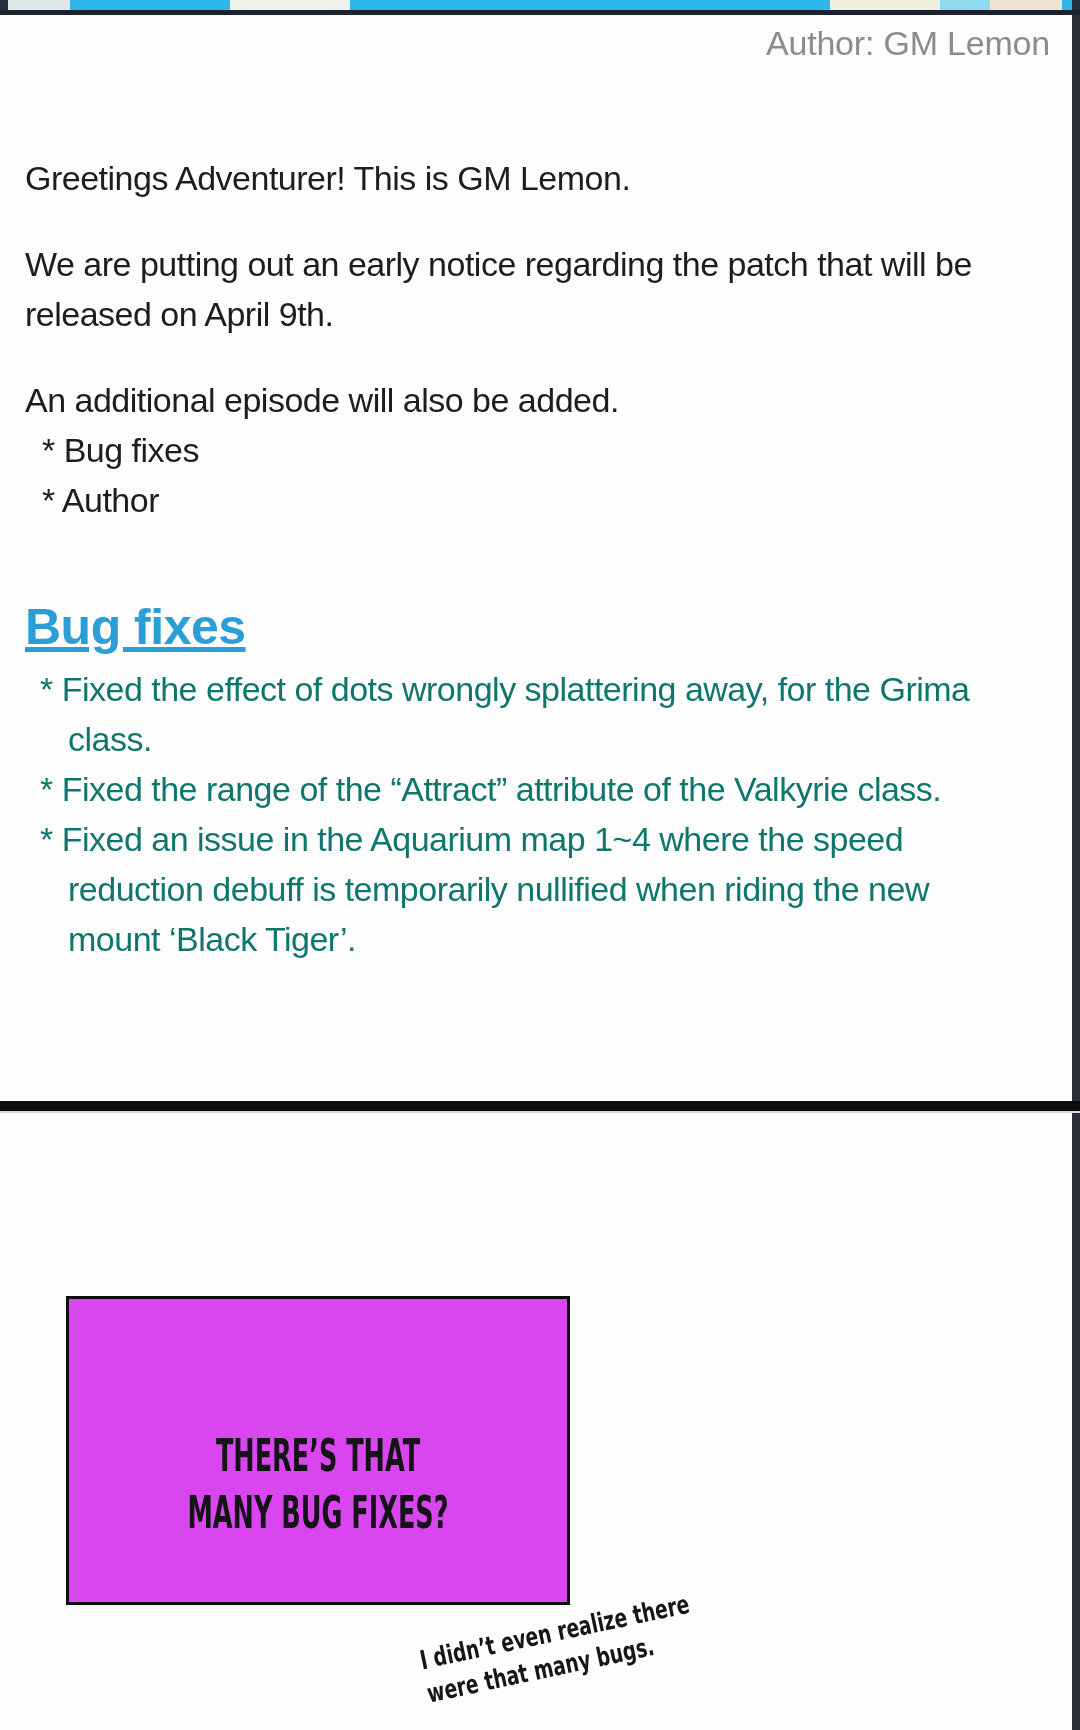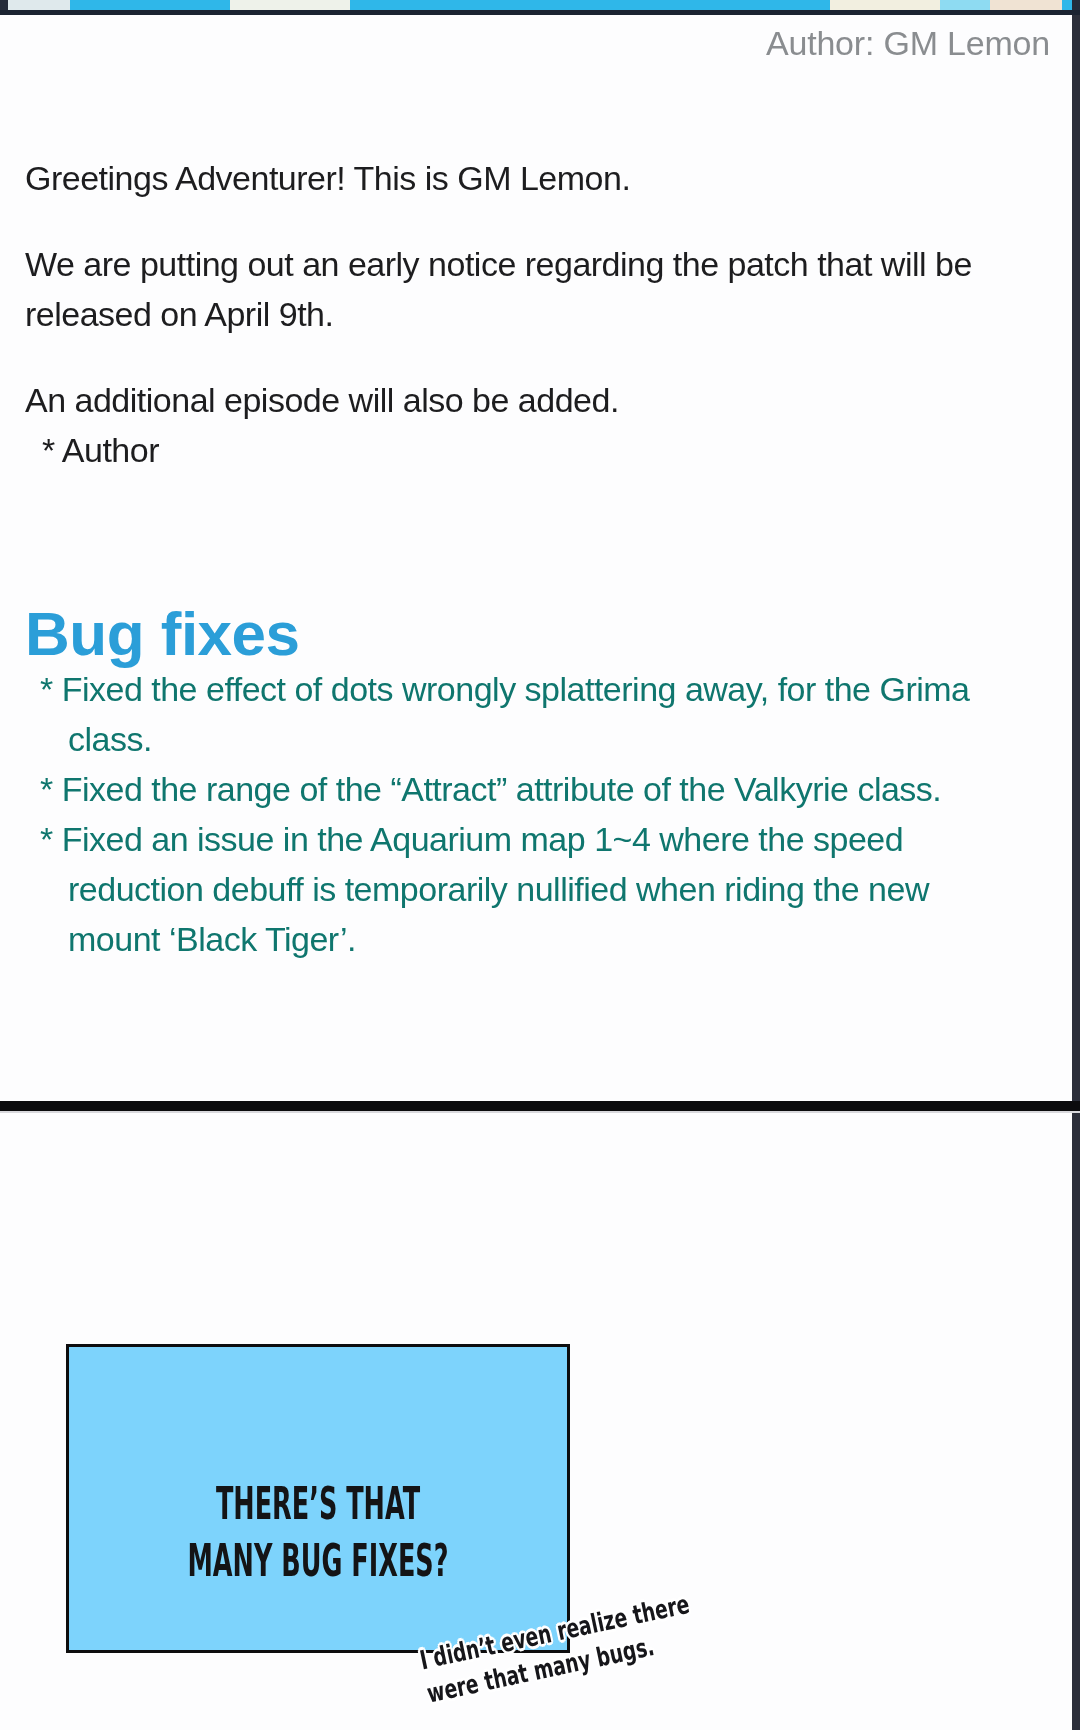--- a/index.html
+++ b/index.html
@@ -34,34 +34,34 @@
     font-size:34px;color:#8a8d90;letter-spacing:-0.2px;text-align:right;
   }
   .notice{
     position:absolute;left:25px;top:112px;width:1022px;
     font-size:34px;line-height:50px;color:#1d1d1f;letter-spacing:-0.5px;margin-top:41px;
   }
   .para{margin:0 0 36px 0;white-space:pre-line;}
   .summary-bullet{padding-left:17px;}
   .section-heading{
     position:absolute;left:25px;top:598px;
-    font-size:62px;font-weight:bold;color:#2b9ed8;letter-spacing:-0.5px;
+    font-size:50px;font-weight:bold;color:#2b9ed8;letter-spacing:-0.5px;text-decoration:underline;
   }
   .bug-list{
     position:absolute;left:40px;top:664px;width:1020px;
     font-size:34px;line-height:50px;color:#0f766e;letter-spacing:-0.5px;
   }
   .bug-item{white-space:pre-line;padding-left:28px;text-indent:-28px;}
   .divider{
     position:absolute;left:0;top:1101px;width:1080px;height:10px;background:#0b0b0d;
     border-bottom:2px solid #d8d8dc;
   }
   .speech-box{
-    position:absolute;left:66px;top:1344px;width:498px;height:303px;
-    border:3px solid #0d0d0e;background:#7dd3fc;
+    position:absolute;left:66px;top:1296px;width:498px;height:303px;
+    border:3px solid #0d0d0e;background:#d946ef;
   }
   .speech-text{
     margin-top:128px;text-align:center;
     font-family:"DejaVu Sans", sans-serif;font-weight:bold;
     font-size:44px;line-height:57px;color:#141416;
     transform:scaleX(0.58);transform-origin:50% 50%;
     white-space:nowrap;
   }
   .handwriting{
     position:absolute;left:378px;top:1620px;width:310px;
@@ -82,20 +82,21 @@
 <div class="top-line"></div>
 <div class="right-edge"></div>
 
 <div class="author">Author: GM Lemon</div>
 
 <div class="notice">
   <p class="para">Greetings Adventurer! This is GM Lemon.</p>
   <p class="para">We are putting out an early notice regarding the patch that will be
 released on April 9th.</p>
   <p class="para" style="margin-bottom:0;">An additional episode will also be added.</p>
+  <div class="summary-bullet">* Bug fixes</div>
   <div class="summary-bullet">* Author</div>
 </div>
 
 <div class="section-heading">Bug fixes</div>
 
 <div class="bug-list">
   <div class="bug-item">* Fixed the effect of dots wrongly splattering away, for the Grima
 class.</div>
   <div class="bug-item">* Fixed the range of the “Attract” attribute of the Valkyrie class.</div>
   <div class="bug-item">* Fixed an issue in the Aquarium map 1~4 where the speed

